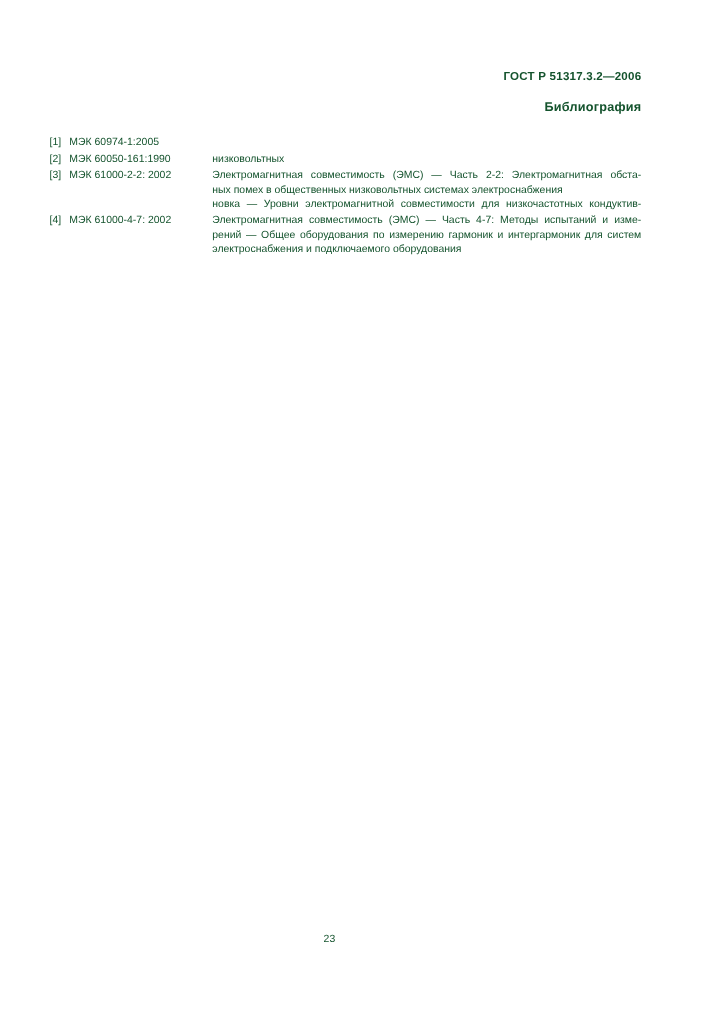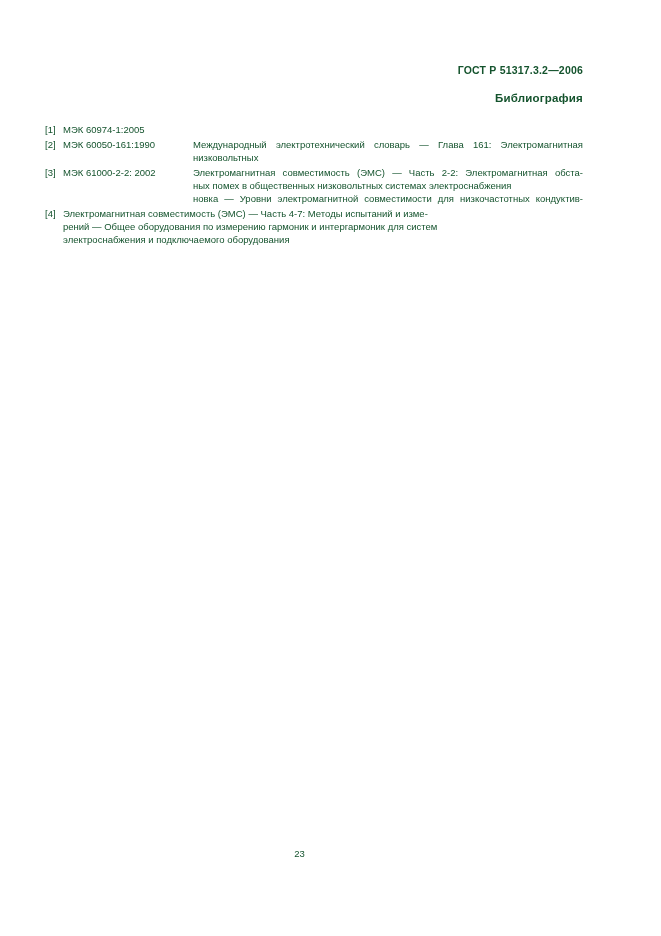--- a/index.html
+++ b/index.html
@@ -83,37 +83,37 @@
   <div class="bib" id="bib-list">
   <div class="bib-row">
     <span class="bib-num">[1]</span>
     <span class="bib-code">МЭК 60974-1:2005</span>
   </div>
 
   <div class="bib-row">
     <span class="bib-num">[2]</span>
     <span class="bib-code">МЭК 60050-161:1990</span>
     <div class="bib-desc">
-          <div class="line just">Международный электротехнический словарь — Глава 161: Электромагнитная</div>
           <div class="line last">низковольтных</div>
         </div>
   </div>
 
   <div class="bib-row">
     <span class="bib-num">[3]</span>
     <span class="bib-code">МЭК 61000-2-2: 2002</span>
     <div class="bib-desc">
           <div class="line just">Электромагнитная совместимость (ЭМС) — Часть 2-2: Электромагнитная обста-</div>
           <div class="line last">ных помех в общественных низковольтных системах электроснабжения</div>
           <div class="line just">новка — Уровни электромагнитной совместимости для низкочастотных кондуктив-</div>
         </div>
   </div>
 
   <div class="bib-row">
     <span class="bib-num">[4]</span>
+    <span class="bib-code">МЭК 61000-4-7: 2002</span>
     <div class="bib-desc">
           <div class="line just">Электромагнитная совместимость (ЭМС) — Часть 4-7: Методы испытаний и изме-</div>
           <div class="line just">рений — Общее оборудования по измерению гармоник и интергармоник для систем</div>
           <div class="line last">электроснабжения и подключаемого оборудования</div>
         </div>
   </div>
 </div>
 
   <div class="page-num">23</div>
 </div>

